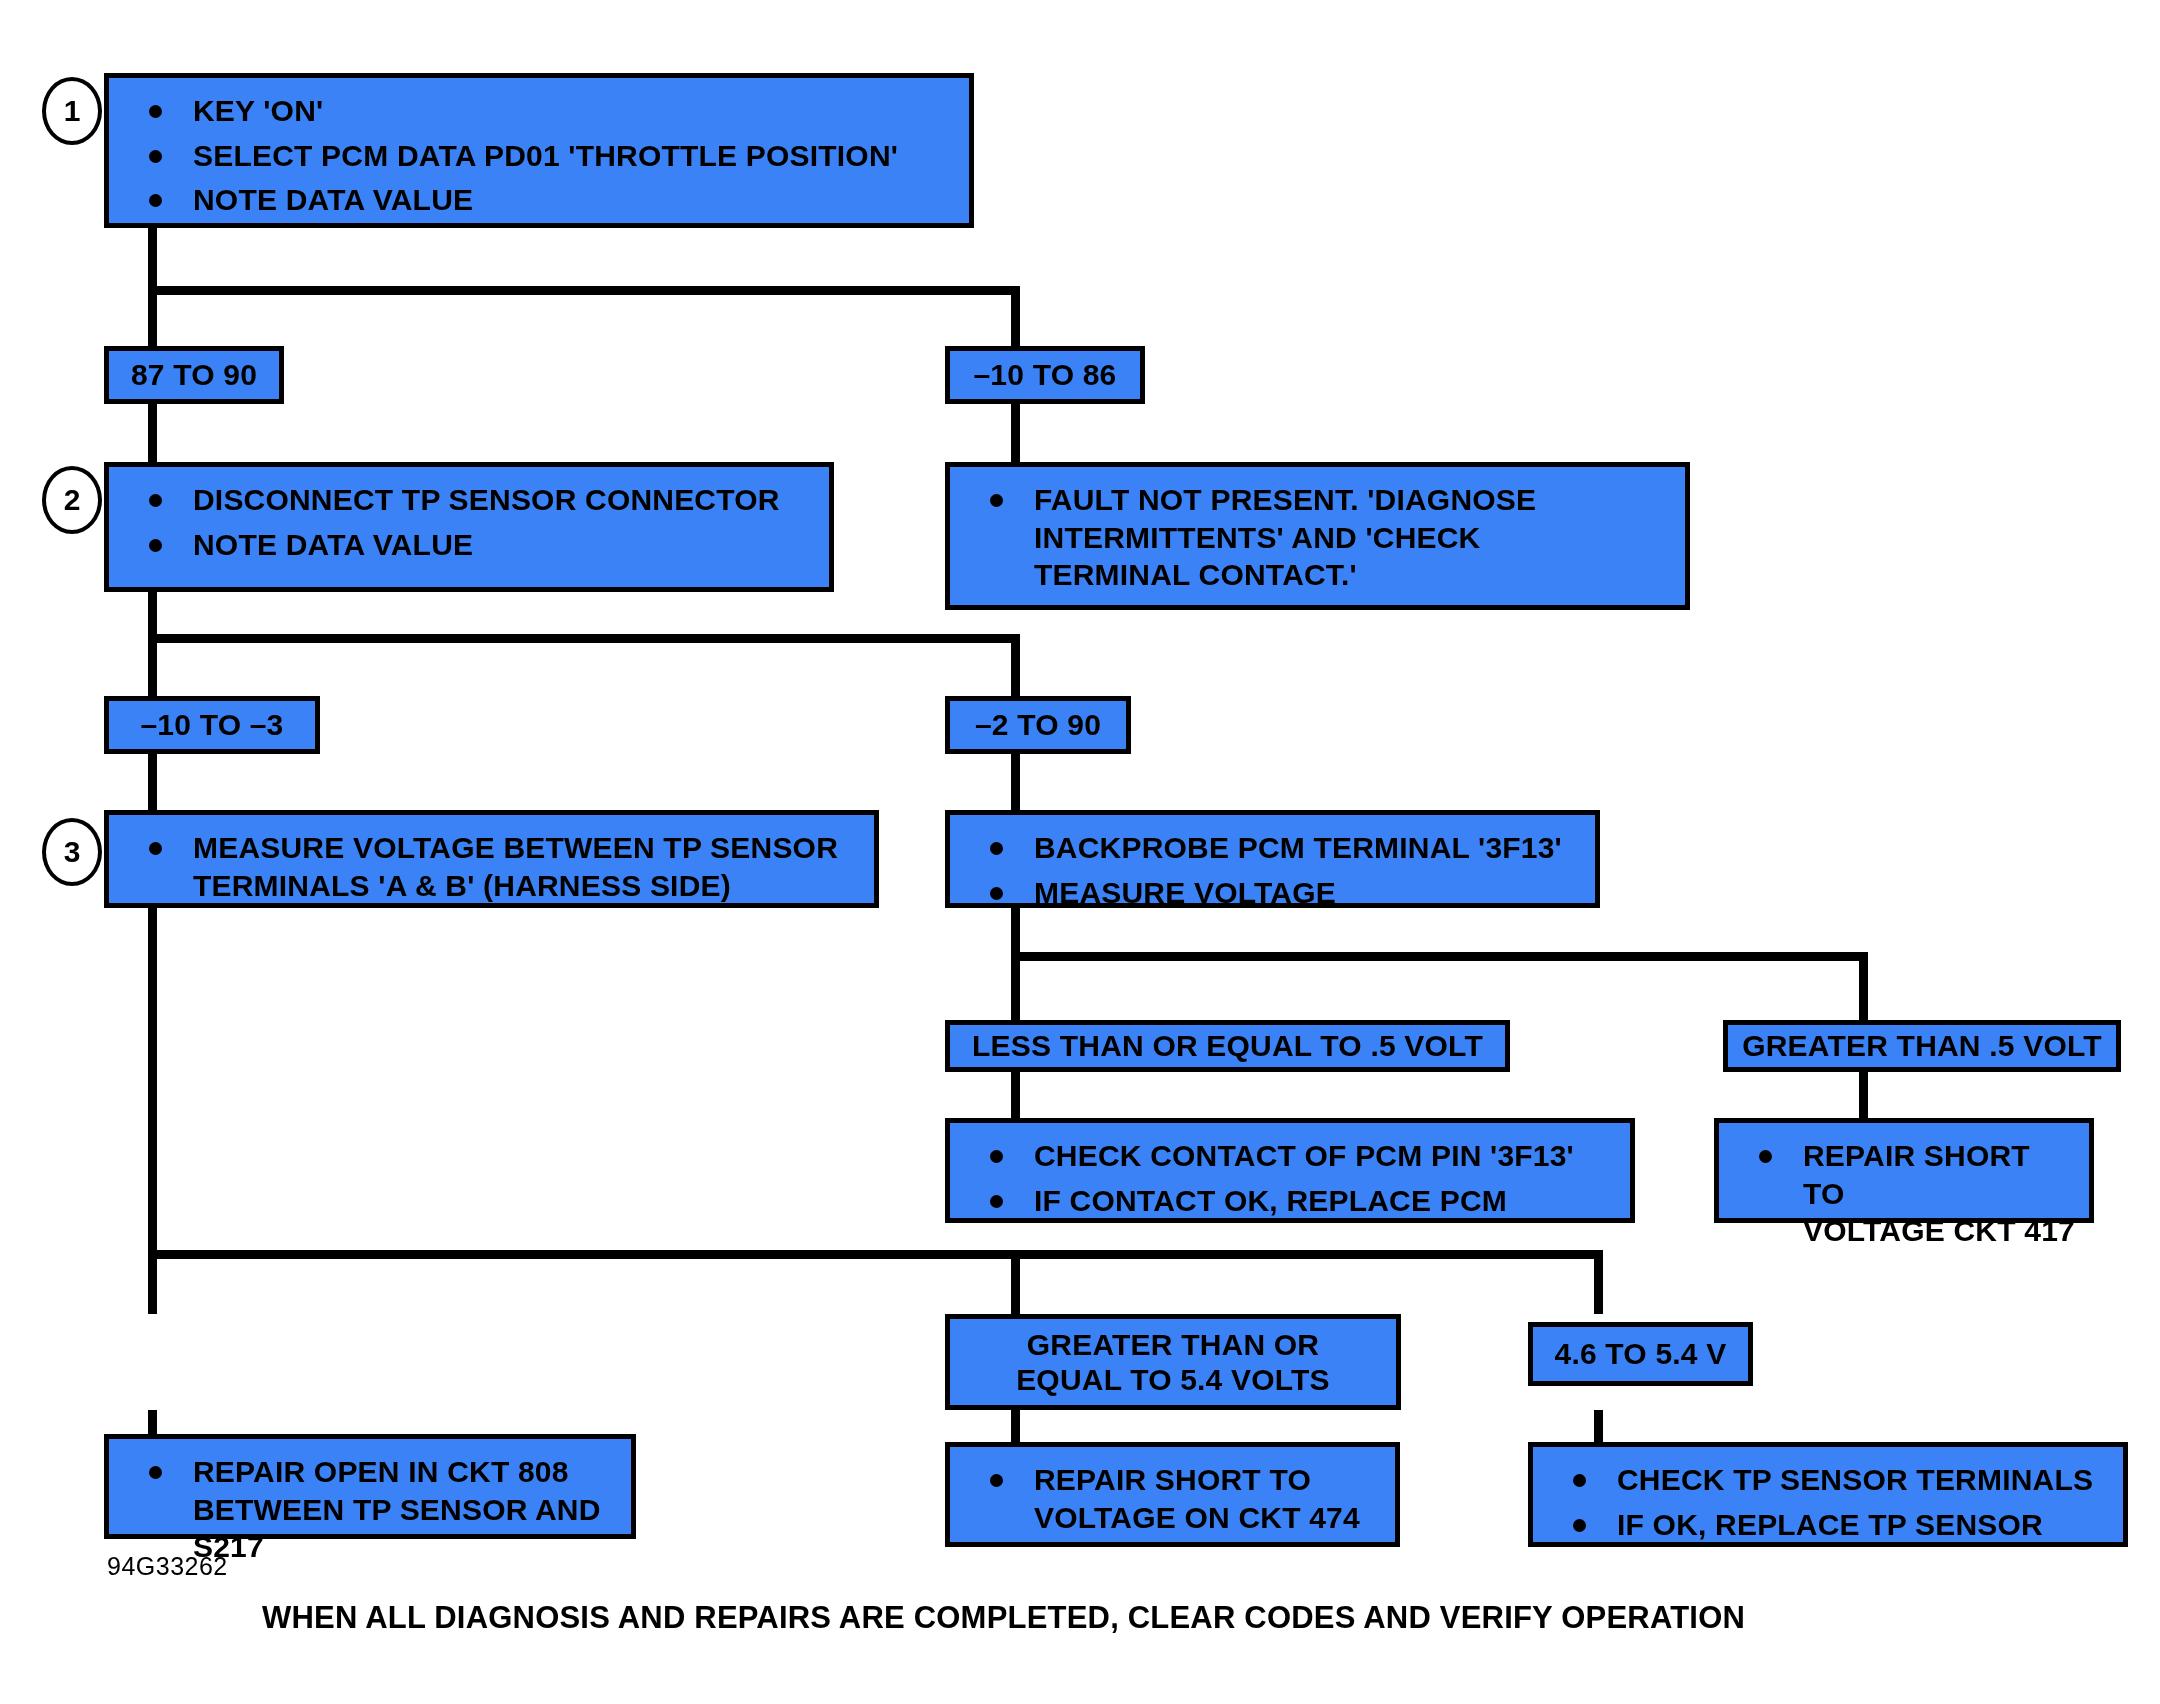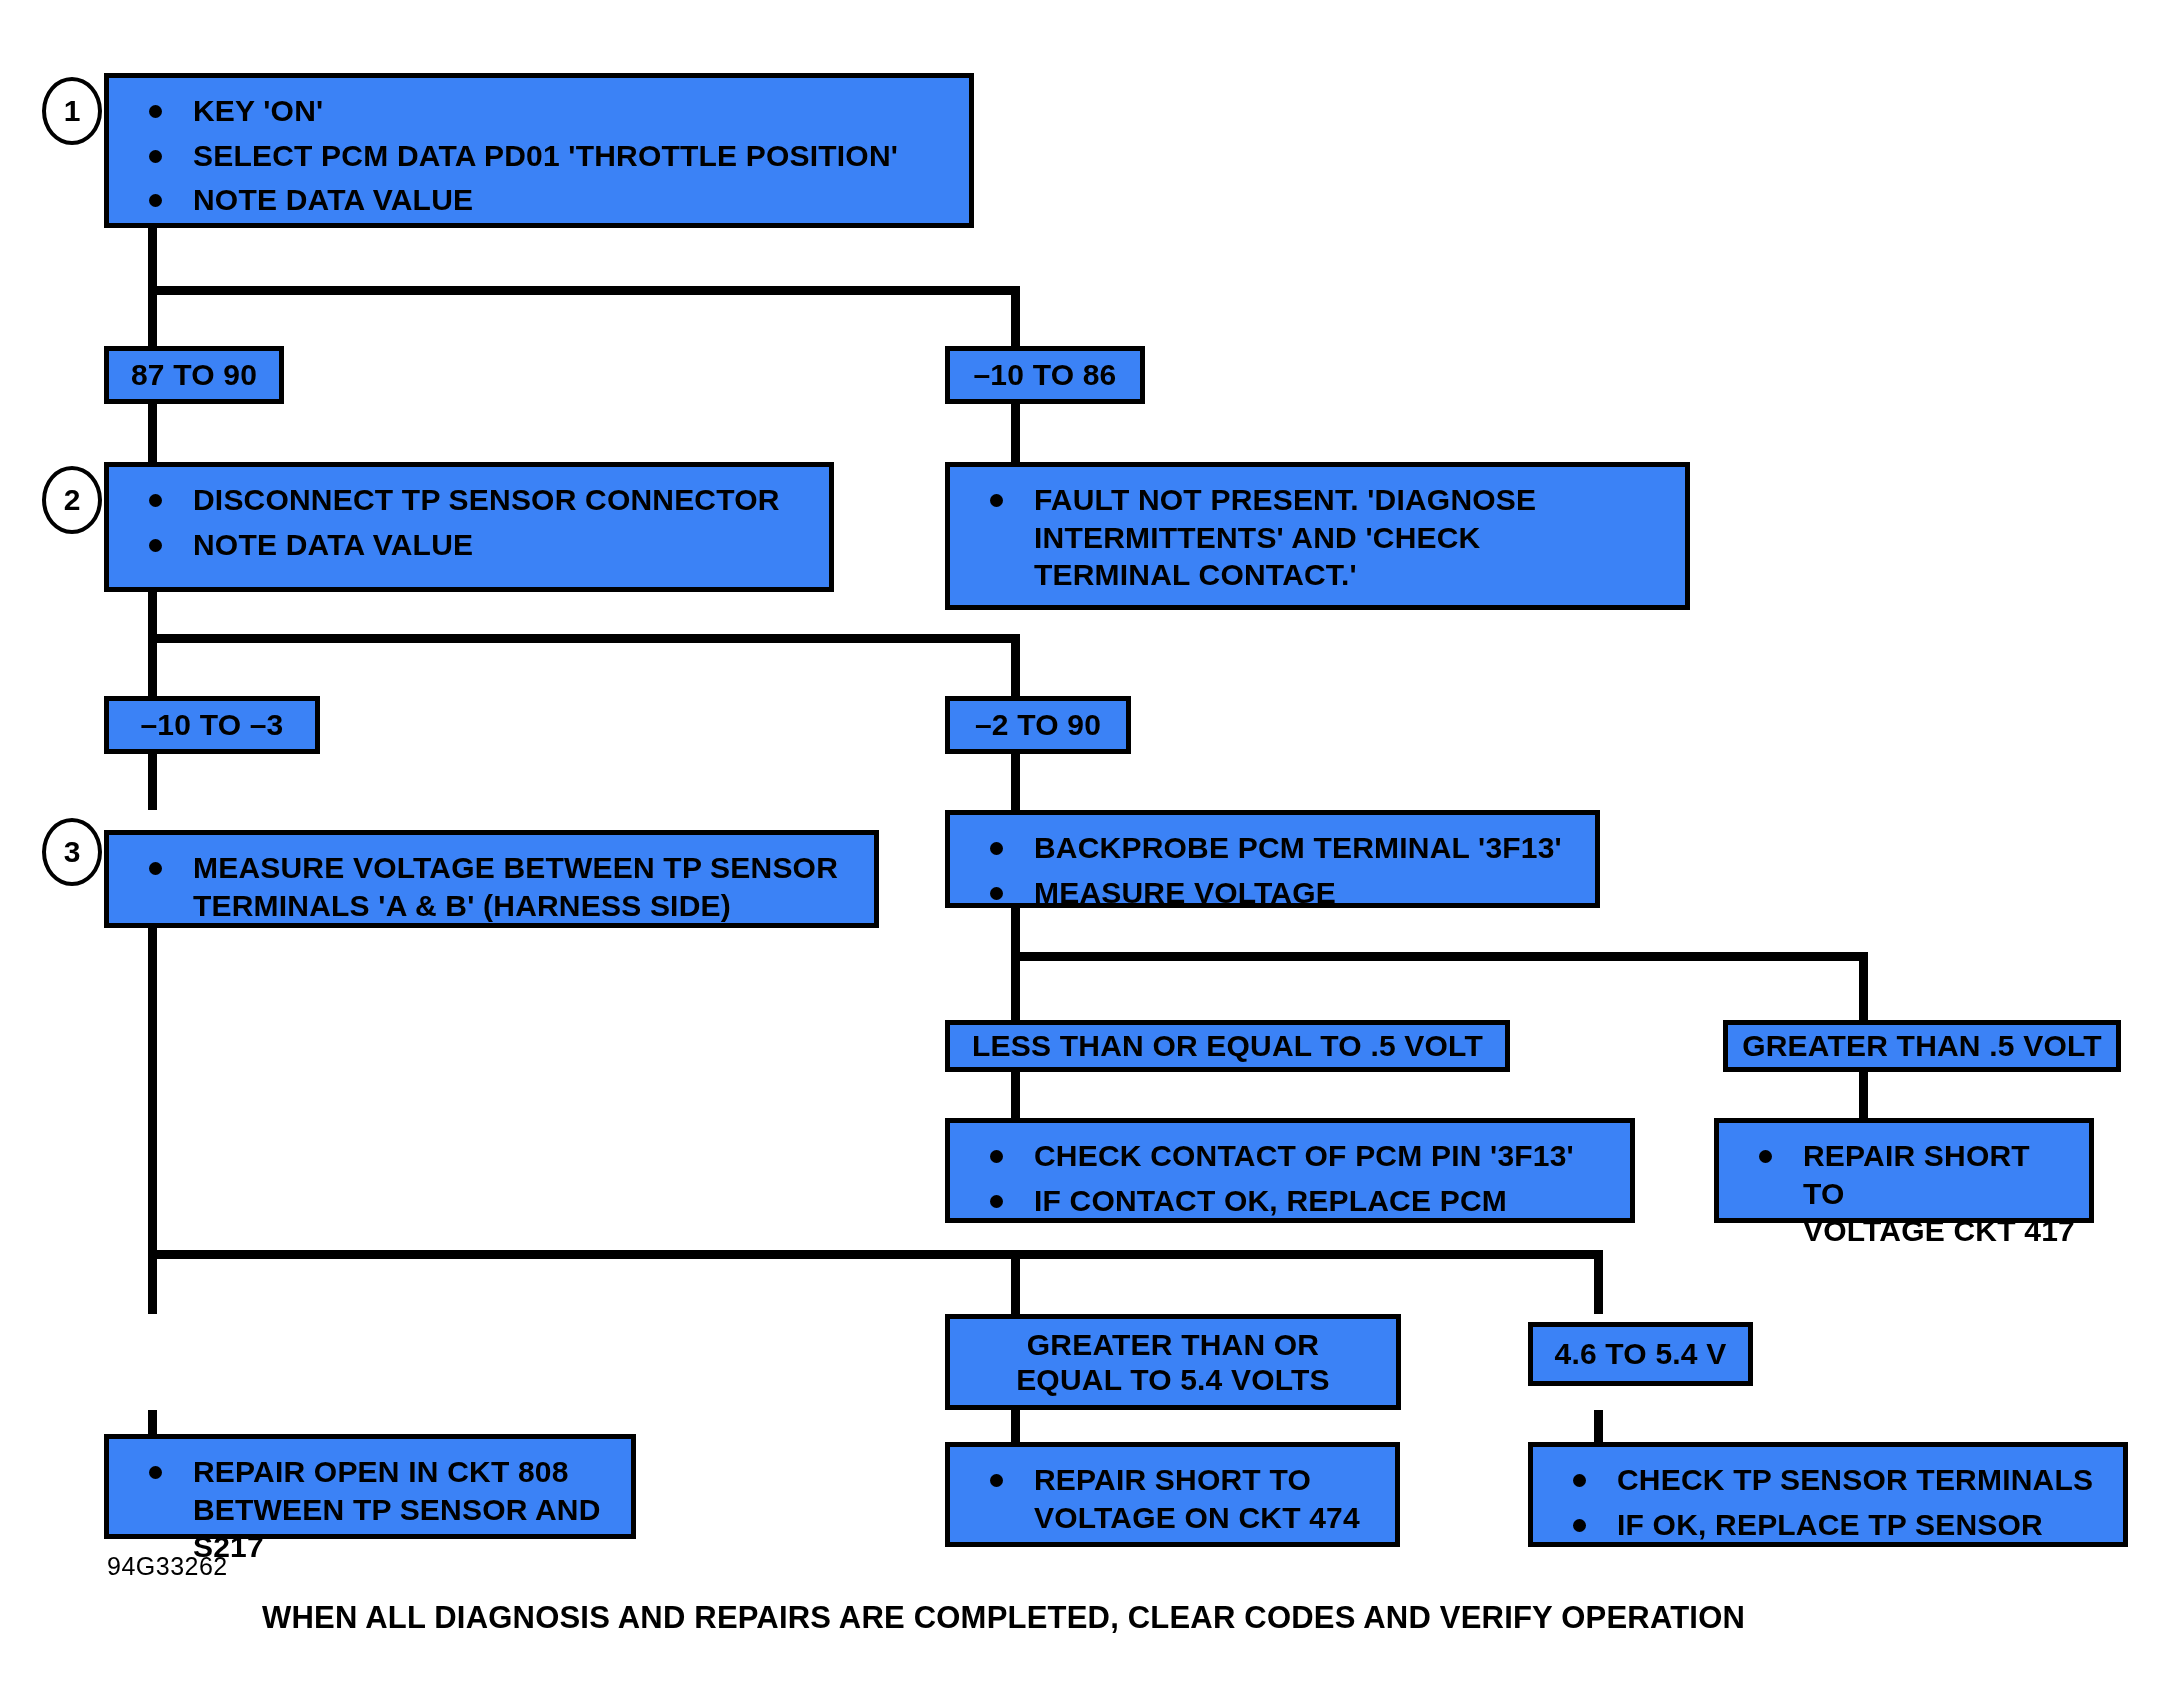--- a/index.html
+++ b/index.html
@@ -186,21 +186,21 @@
 
   <div class="box label-box" style="left:104px; top:696px; width:216px; height:58px;">
     <span class="ltext">–10 TO –3</span>
   </div>
 
   <div class="box label-box" style="left:945px; top:696px; width:186px; height:58px;">
     <span class="ltext">–2 TO 90</span>
   </div>
 
   <div class="step-circle" style="left:42px; top:818px;">3</div>
-  <div class="box action-box" style="left:104px; top:810px; width:775px; height:98px;margin-top:20px;">
+  <div class="box action-box" style="left:104px; top:810px; width:775px; height:98px;">
     <ul class="bullets">
       <li>MEASURE VOLTAGE BETWEEN TP SENSOR
 TERMINALS 'A &amp; B' (HARNESS SIDE)</li>
     </ul>
   </div>
 
   <div class="box action-box" style="left:945px; top:810px; width:655px; height:98px;">
     <ul class="bullets">
       <li>BACKPROBE PCM TERMINAL '3F13'</li>
       <li>MEASURE VOLTAGE</li>

